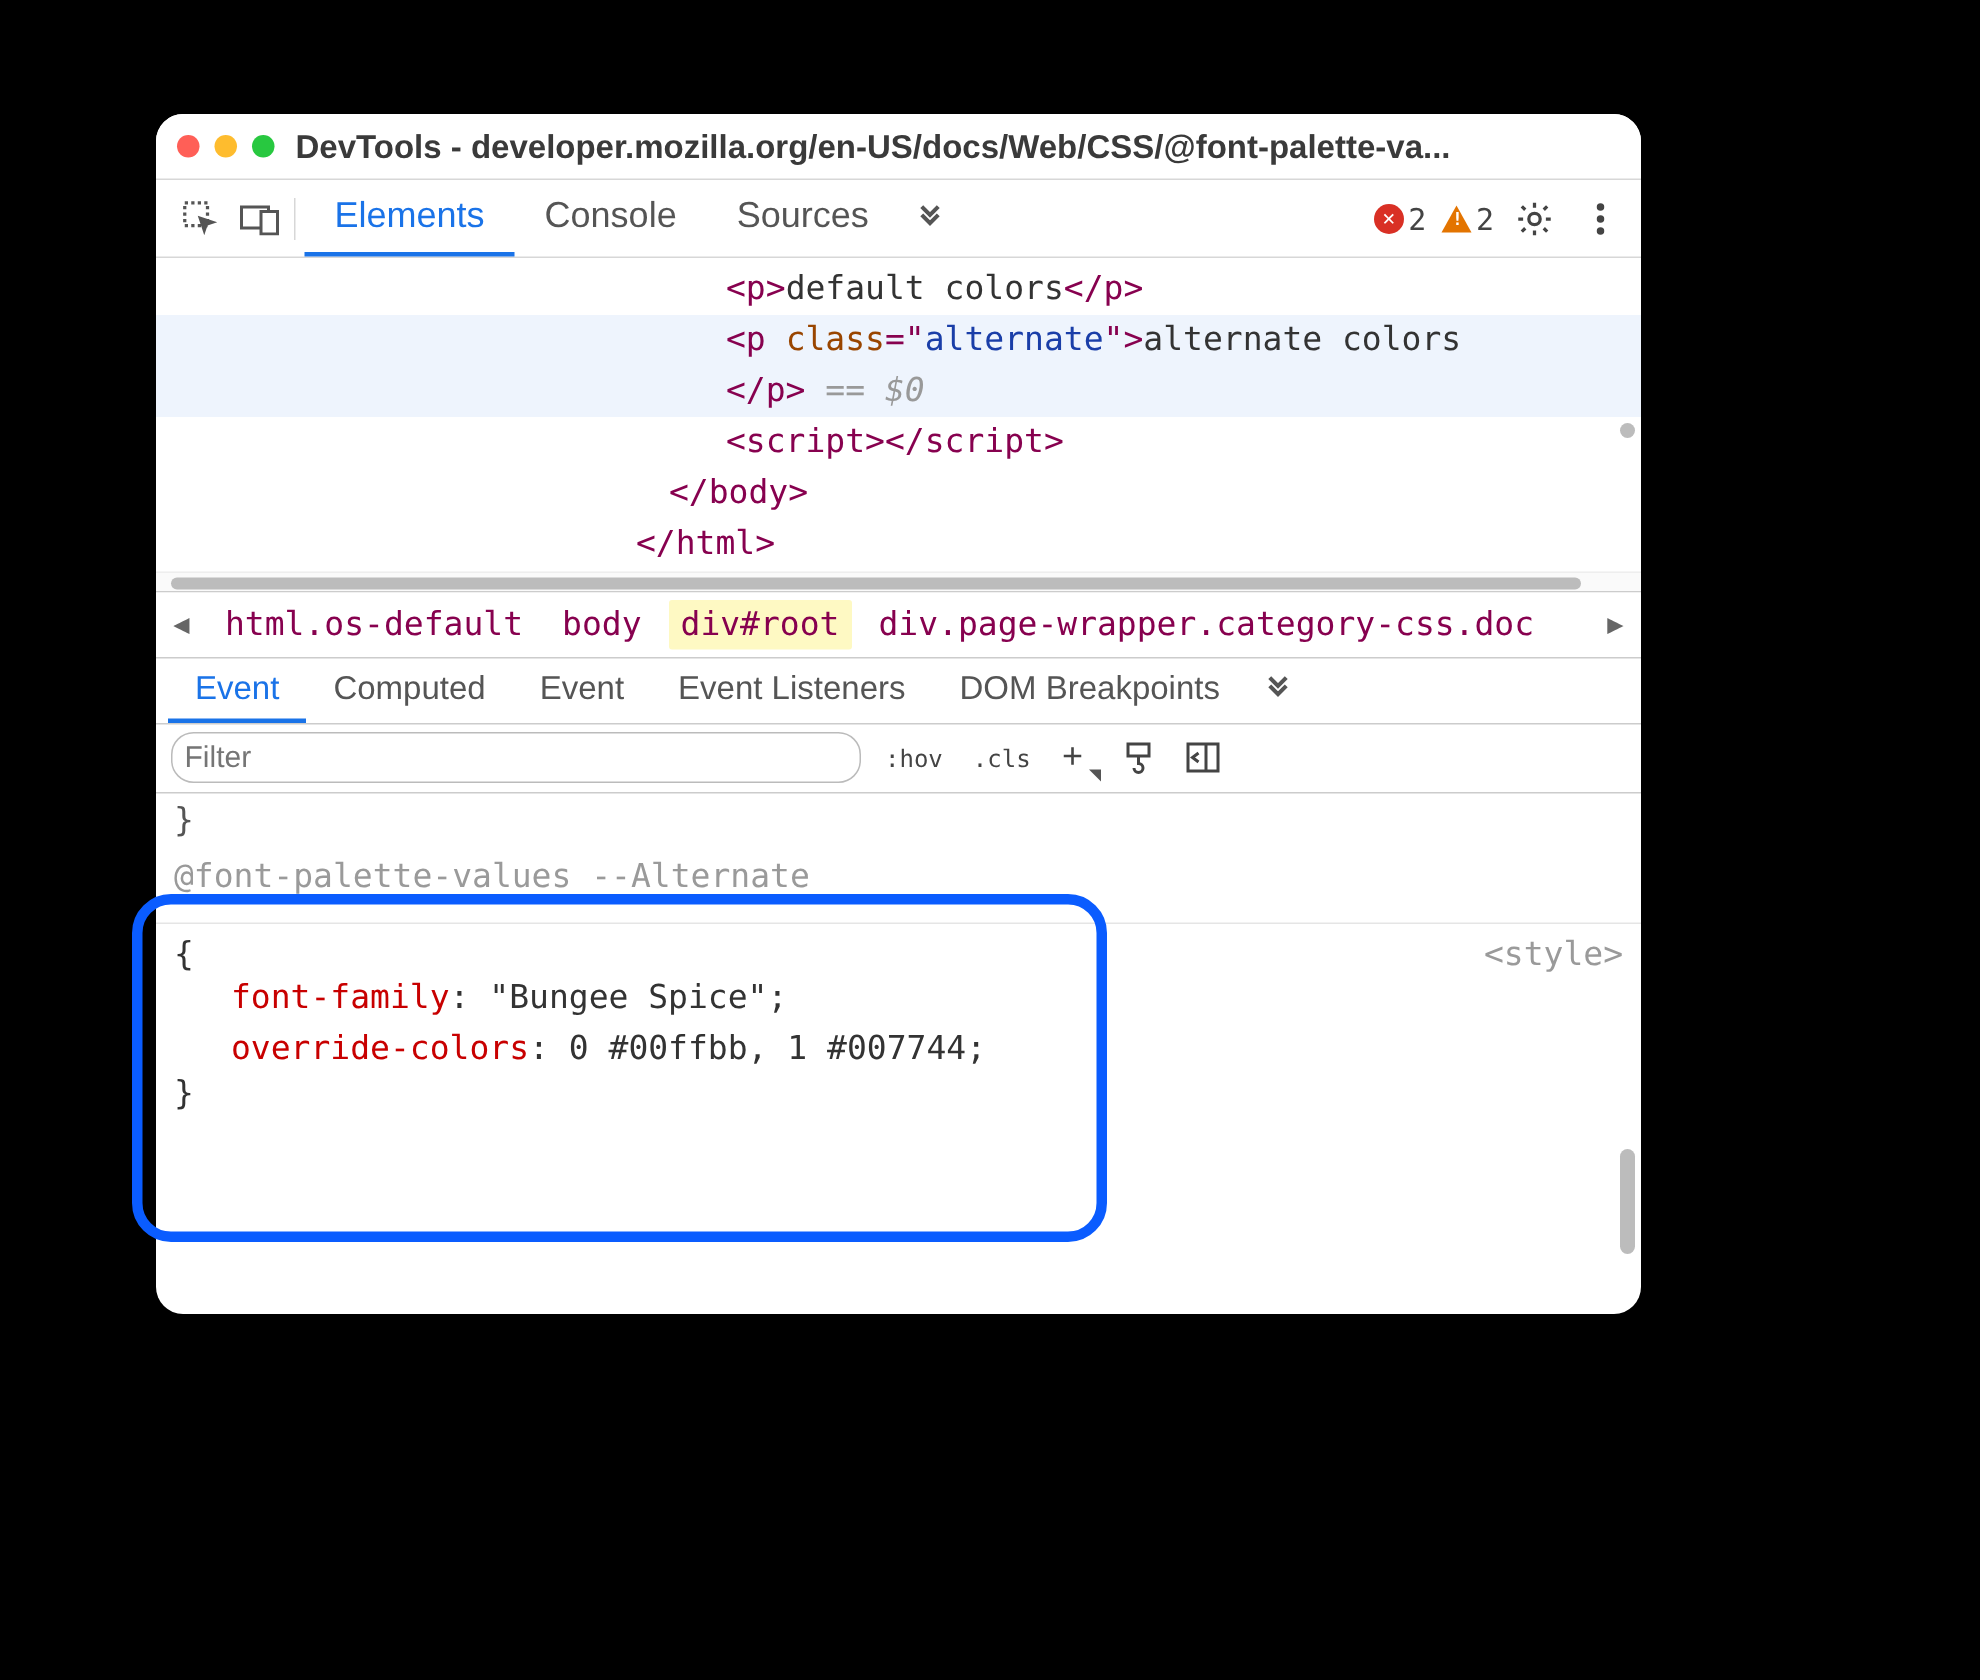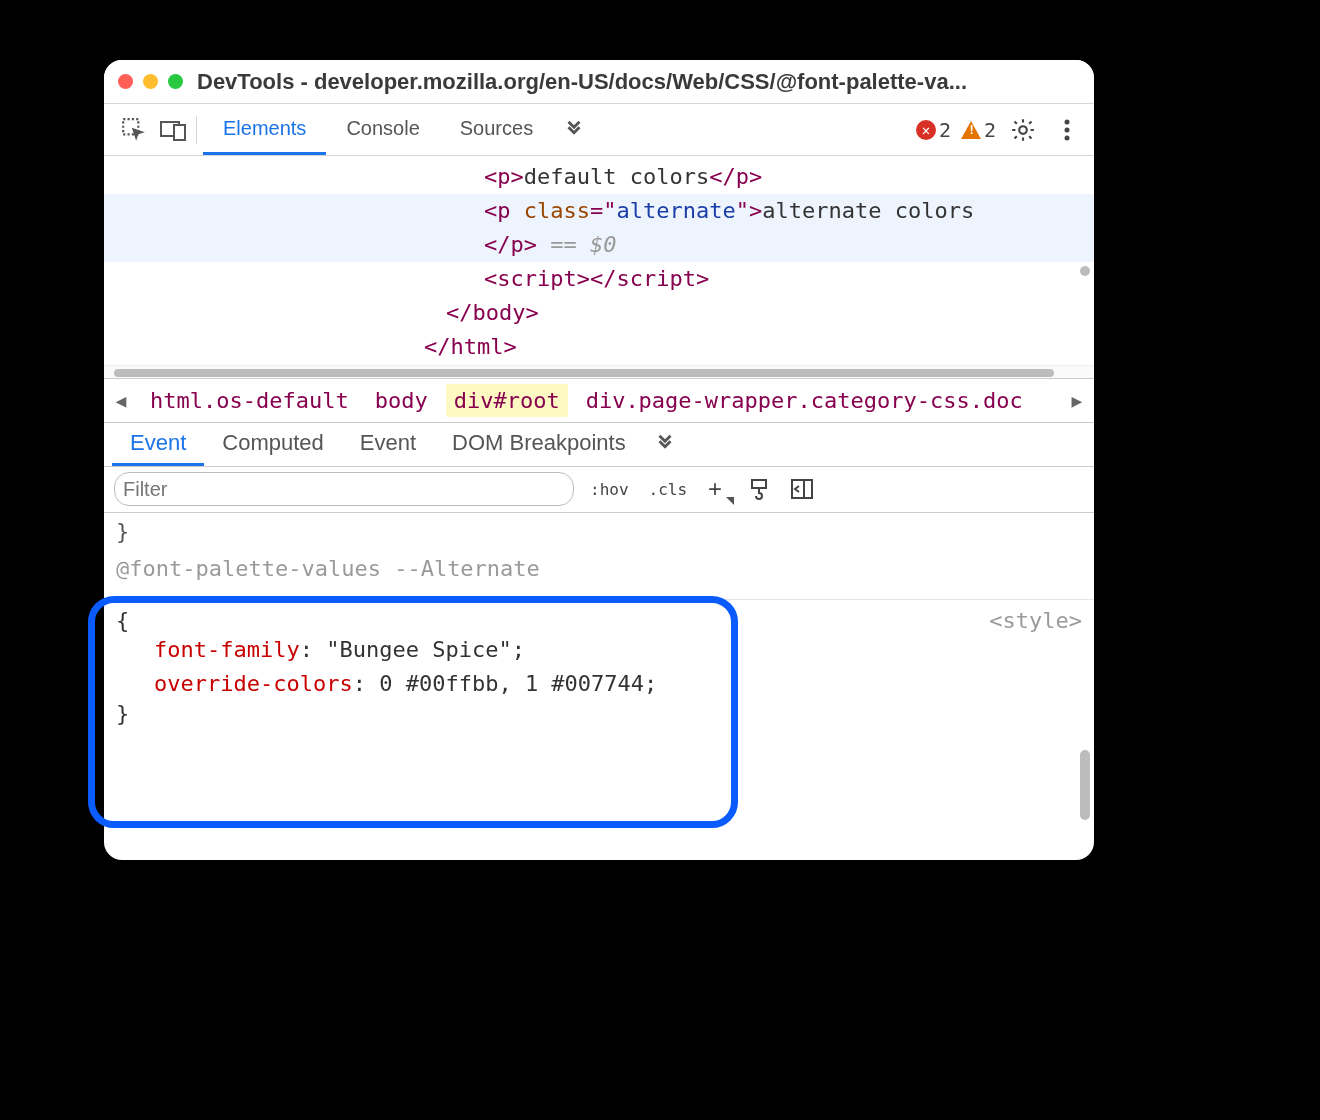--- a/index.html
+++ b/index.html
@@ -6,21 +6,21 @@
   body {
     background: #000;
     width: 1320px;
     height: 1120px;
     font-family: -apple-system, "Helvetica Neue", Arial, sans-serif;
     position: relative;
   }
   .window {
     position: absolute;
     left: 104px;
-    top: 60px;
+    top: 76px;
     width: 990px;
     height: 800px;
     background: #fff;
     border-radius: 18px;
     box-shadow: 0 30px 80px rgba(0,0,0,0.5);
     overflow: hidden;
     display: flex;
     flex-direction: column;
   }
   .titlebar {
@@ -71,21 +71,21 @@
   .tabs {
     display: flex;
     align-items: stretch;
     height: 100%;
     gap: 0;
   }
   .tab {
     padding: 0 20px;
     display: flex;
     align-items: center;
-    font-size: 20px;
+    font-size: 24px;
     color: #555;
     cursor: pointer;
     border-bottom: 3px solid transparent;
   }
   .tab.active {
     color: #1a73e8;
     border-bottom-color: #1a73e8;
   }
   .tab-overflow {
     padding: 0 10px;
@@ -362,20 +362,21 @@
     <div class="bc-item">body</div>
     <div class="bc-item active">div#root</div>
     <div class="bc-item" style="flex:1; overflow:hidden; text-overflow:clip">div.page-wrapper.category-css.doc</div>
     <div class="bc-arrow">▶</div>
   </div>
 
   <div class="styles-tabs">
     <div class="stab active">Event</div>
     <div class="stab">Computed</div>
     <div class="stab">Event</div>
+    <div class="stab">Event Listeners</div>
     <div class="stab">DOM Breakpoints</div>
     <div class="stab-overflow">
       <svg width="22" height="22" viewBox="0 0 24 24" fill="none" stroke="#555" stroke-width="3">
         <path d="M6 9 L12 15 L18 9"></path>
           <path d="M6 3 L12 9 L18 3"></path>
       </svg>
     </div>
   </div>
 
   <div class="styles-toolbar">

